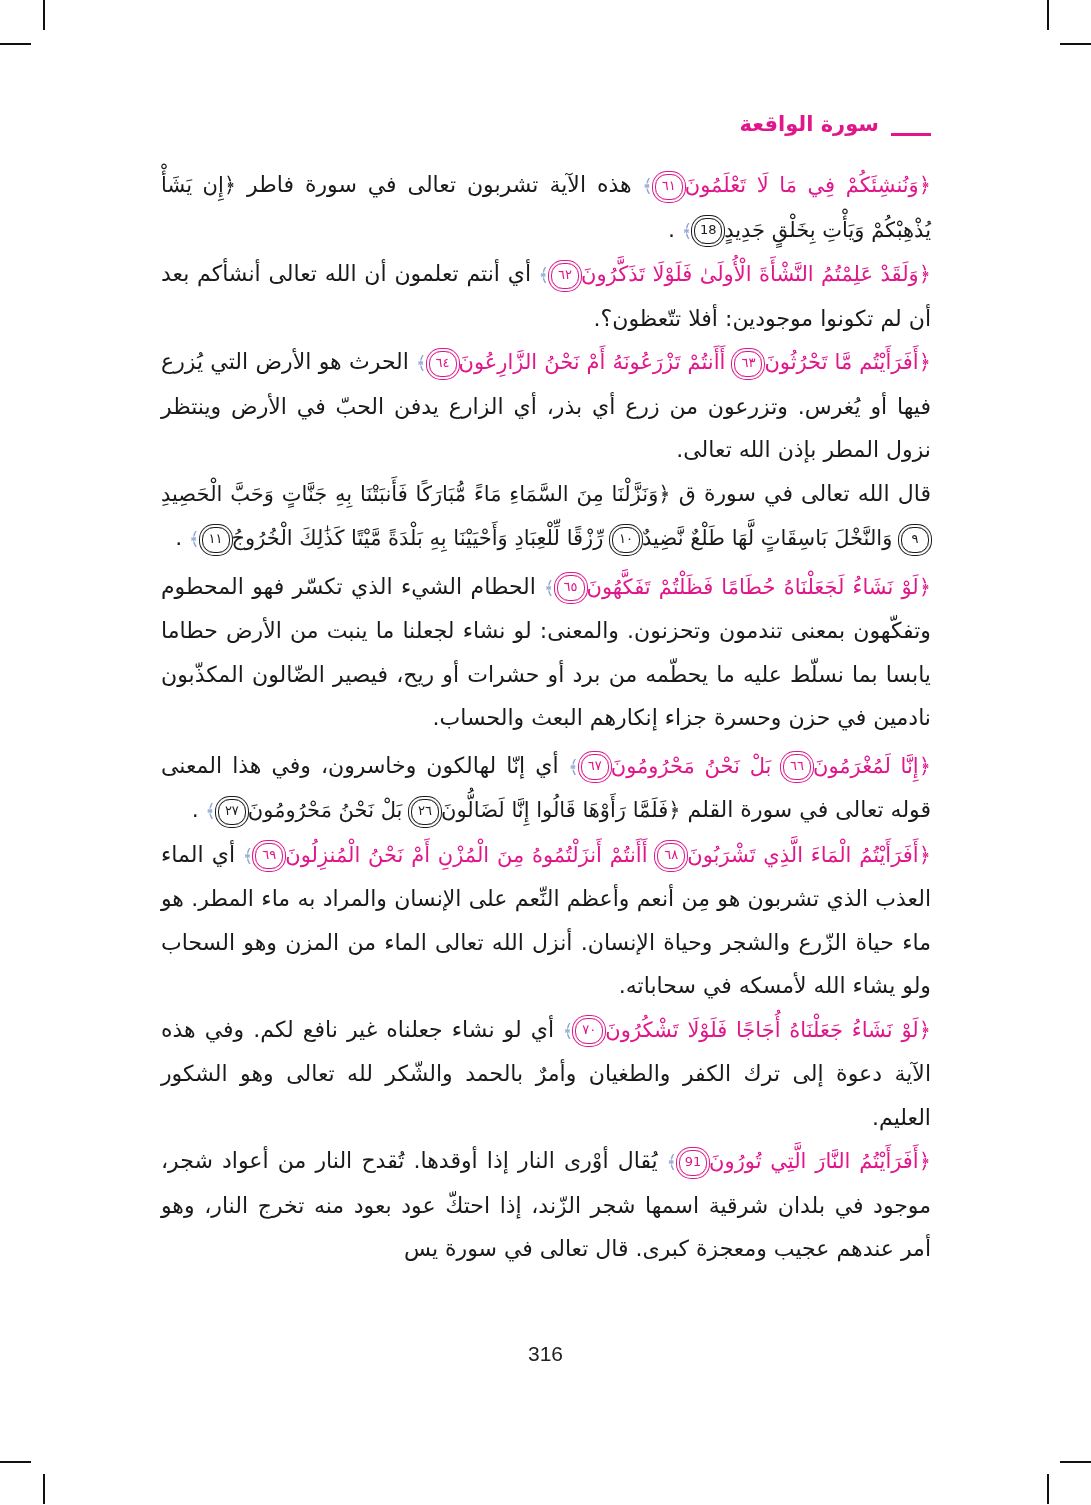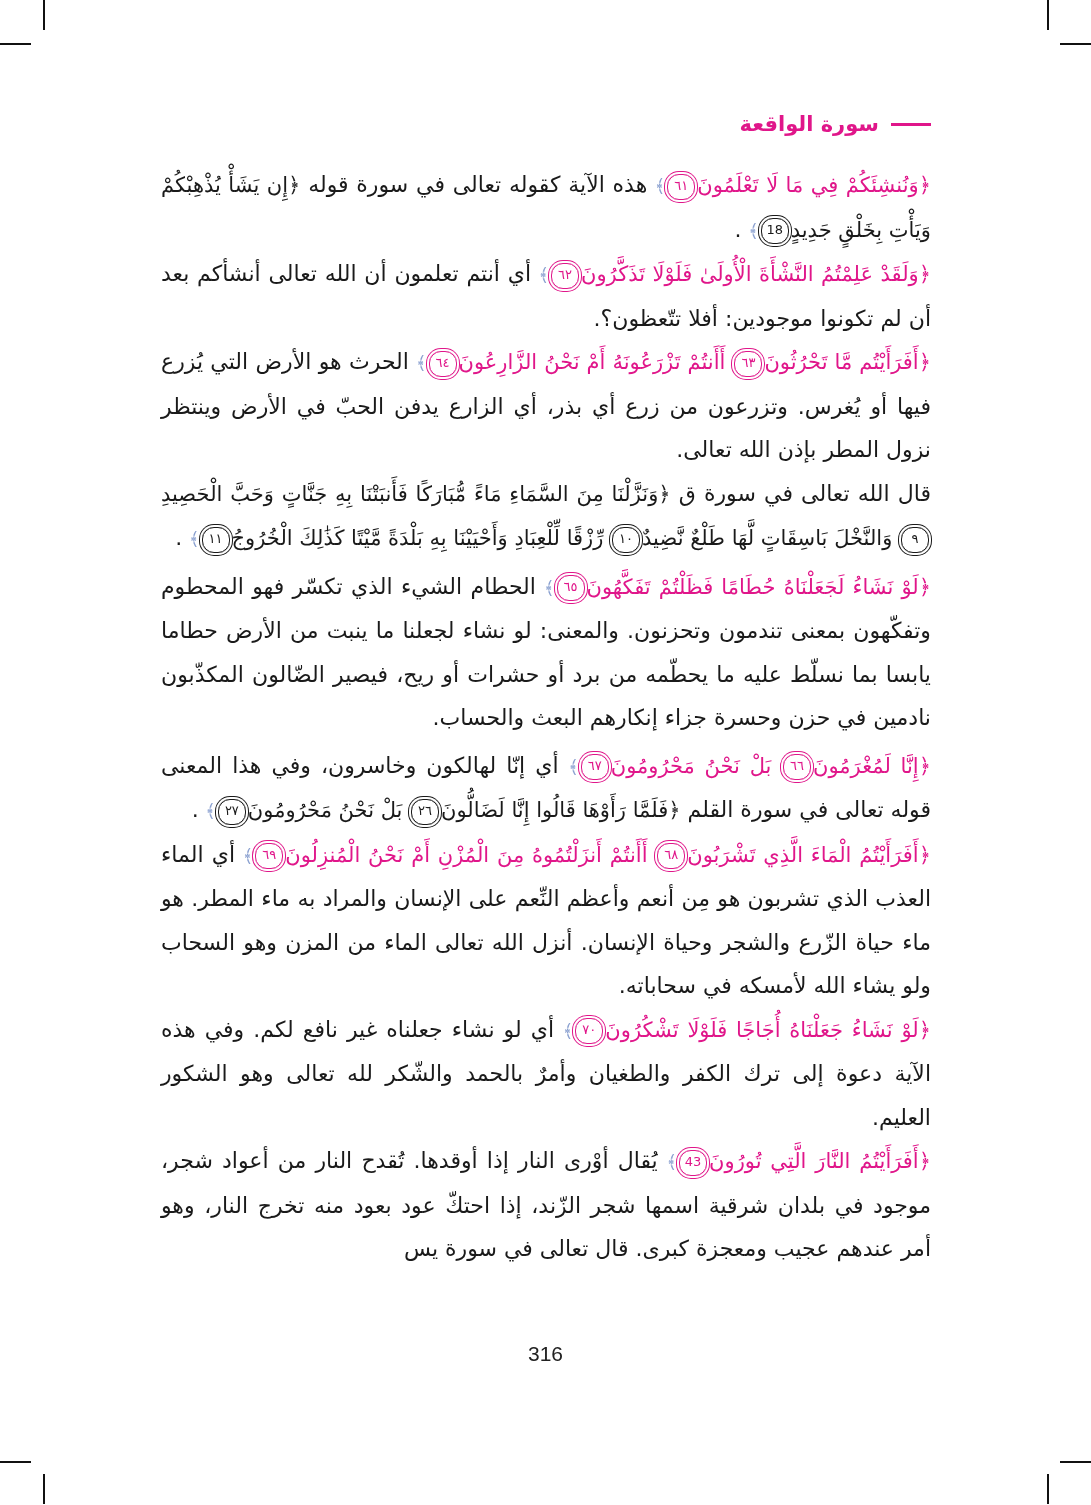--- a/index.html
+++ b/index.html
@@ -2,21 +2,21 @@
 <html><head>
 <meta charset="utf-8">
 <style>
   html, body { margin:0; padding:0; background:#ffffff; }
   body { width:1091px; height:1505px; position:relative; overflow:hidden;
          font-family:"DejaVu Sans", sans-serif; color:#1a1a1a; }
   .crop { position:absolute; background:#111; }
   .crop.v { width:1.5px; height:30px; }
   .crop.h { height:1.5px; width:31px; }
 
-  .header { position:absolute; top:112px; right:160px; display:flex; align-items:center; direction:rtl; gap:12px; }
+  .header { position:absolute; top:112px; right:160px; display:flex; align-items:flex-end; direction:rtl; gap:12px; }
   .header .rule { width:40px; height:3px; background:#e0168a; }
   .header .title { color:#e0168a; font-size:21px; font-weight:bold; font-family:"DejaVu Sans", sans-serif; }
 
   .content { position:absolute; top:163px; left:161px; width:770px; direction:rtl; text-align:justify;
              font-size:22px; line-height:43.5px; font-family:"DejaVu Sans", sans-serif; }
   .para { margin:0; }
   .para.gap { margin-top:4px; }
   .ayah { color:#e0168a; font-family:"DejaVu Serif", serif; font-size:21px; }
   .ayah.black { color:#1a1a1a; }
   .bracket { color:#8aa0d0; font-size:18px; }
@@ -37,24 +37,24 @@
 <div class="crop h" style="left:0;top:1461px;"></div>
 <div class="crop v" style="left:1047px;top:1474px;"></div>
 <div class="crop h" style="left:1060px;top:1461px;"></div>
 
 <div class="header">
   <span class="rule"></span>
   <span class="title">سورة الواقعة</span>
 </div>
 
 <div class="content" id="content">
-    <p class="para"><span class="ayah"><span>﴿وَنُنشِئَكُمْ فِي مَا لَا تَعْلَمُونَ</span><span class="num">٦١</span><span class="bracket">﴾</span> </span><span> هذه الآية كقوله تعالى في سورة قوله </span><span class="ayah black"><span>﴿إِن يَشَأْ يُذْهِبْكُمْ وَيَأْتِ بِخَلْقٍ جَدِيدٍ</span><span class="num">18</span><span class="bracket">﴾</span> </span><span>.</span></p>
+    <p class="para"><span class="ayah"><span>﴿وَنُنشِئَكُمْ فِي مَا لَا تَعْلَمُونَ</span><span class="num">٦١</span><span class="bracket">﴾</span> </span><span> هذه الآية تشربون تعالى في سورة فاطر </span><span class="ayah black"><span>﴿إِن يَشَأْ يُذْهِبْكُمْ وَيَأْتِ بِخَلْقٍ جَدِيدٍ</span><span class="num">18</span><span class="bracket">﴾</span> </span><span>.</span></p>
     <p class="para"><span class="ayah"><span>﴿وَلَقَدْ عَلِمْتُمُ النَّشْأَةَ الْأُولَىٰ فَلَوْلَا تَذَكَّرُونَ</span><span class="num">٦٢</span><span class="bracket">﴾</span> </span><span> أي أنتم تعلمون أن الله تعالى أنشأكم بعد أن لم تكونوا موجودين: أفلا تتّعظون؟.</span></p>
     <p class="para"><span class="ayah"><span>﴿أَفَرَأَيْتُم مَّا تَحْرُثُونَ</span><span class="num">٦٣</span> </span><span class="ayah"><span>أَأَنتُمْ تَزْرَعُونَهُ أَمْ نَحْنُ الزَّارِعُونَ</span><span class="num">٦٤</span><span class="bracket">﴾</span> </span><span> الحرث هو الأرض التي يُزرع فيها أو يُغرس. وتزرعون من زرع أي بذر، أي الزارع يدفن الحبّ في الأرض وينتظر نزول المطر بإذن الله تعالى.</span></p>
     <p class="para"><span>قال الله تعالى في سورة ق </span><span class="ayah black"><span>﴿وَنَزَّلْنَا مِنَ السَّمَاءِ مَاءً مُّبَارَكًا فَأَنبَتْنَا بِهِ جَنَّاتٍ وَحَبَّ الْحَصِيدِ</span><span class="num">٩</span> </span><span class="ayah black"><span>وَالنَّخْلَ بَاسِقَاتٍ لَّهَا طَلْعٌ نَّضِيدٌ</span><span class="num">١٠</span> </span><span class="ayah black"><span>رِّزْقًا لِّلْعِبَادِ وَأَحْيَيْنَا بِهِ بَلْدَةً مَّيْتًا كَذَٰلِكَ الْخُرُوجُ</span><span class="num">١١</span><span class="bracket">﴾</span> </span><span>.</span></p>
     <p class="para gap"><span class="ayah"><span>﴿لَوْ نَشَاءُ لَجَعَلْنَاهُ حُطَامًا فَظَلْتُمْ تَفَكَّهُونَ</span><span class="num">٦٥</span><span class="bracket">﴾</span> </span><span> الحطام الشيء الذي تكسّر فهو المحطوم وتفكّهون بمعنى تندمون وتحزنون. والمعنى: لو نشاء لجعلنا ما ينبت من الأرض حطاما يابسا بما نسلّط عليه ما يحطّمه من برد أو حشرات أو ريح، فيصير الضّالون المكذّبون نادمين في حزن وحسرة جزاء إنكارهم البعث والحساب.</span></p>
     <p class="para gap"><span class="ayah"><span>﴿إِنَّا لَمُغْرَمُونَ</span><span class="num">٦٦</span> </span><span class="ayah"><span>بَلْ نَحْنُ مَحْرُومُونَ</span><span class="num">٦٧</span><span class="bracket">﴾</span> </span><span> أي إنّا لهالكون وخاسرون، وفي هذا المعنى قوله تعالى في سورة القلم </span><span class="ayah black"><span>﴿فَلَمَّا رَأَوْهَا قَالُوا إِنَّا لَضَالُّونَ</span><span class="num">٢٦</span> </span><span class="ayah black"><span>بَلْ نَحْنُ مَحْرُومُونَ</span><span class="num">٢٧</span><span class="bracket">﴾</span> </span><span>.</span></p>
     <p class="para"><span class="ayah"><span>﴿أَفَرَأَيْتُمُ الْمَاءَ الَّذِي تَشْرَبُونَ</span><span class="num">٦٨</span> </span><span class="ayah"><span>أَأَنتُمْ أَنزَلْتُمُوهُ مِنَ الْمُزْنِ أَمْ نَحْنُ الْمُنزِلُونَ</span><span class="num">٦٩</span><span class="bracket">﴾</span> </span><span> أي الماء العذب الذي تشربون هو مِن أنعم وأعظم النِّعم على الإنسان والمراد به ماء المطر. هو ماء حياة الزّرع والشجر وحياة الإنسان. أنزل الله تعالى الماء من المزن وهو السحاب ولو يشاء الله لأمسكه في سحاباته.</span></p>
     <p class="para"><span class="ayah"><span>﴿لَوْ نَشَاءُ جَعَلْنَاهُ أُجَاجًا فَلَوْلَا تَشْكُرُونَ</span><span class="num">٧٠</span><span class="bracket">﴾</span> </span><span> أي لو نشاء جعلناه غير نافع لكم. وفي هذه الآية دعوة إلى ترك الكفر والطغيان وأمرٌ بالحمد والشّكر لله تعالى وهو الشكور العليم.</span></p>
-    <p class="para"><span class="ayah"><span>﴿أَفَرَأَيْتُمُ النَّارَ الَّتِي تُورُونَ</span><span class="num">43</span><span class="bracket">﴾</span> </span><span> يُقال أوْرى النار إذا أوقدها. تُقدح النار من أعواد شجر، موجود في بلدان شرقية اسمها شجر الزّند، إذا احتكّ عود بعود منه تخرج النار، وهو أمر عندهم عجيب ومعجزة كبرى. قال تعالى في سورة يس</span></p>
+    <p class="para"><span class="ayah"><span>﴿أَفَرَأَيْتُمُ النَّارَ الَّتِي تُورُونَ</span><span class="num">91</span><span class="bracket">﴾</span> </span><span> يُقال أوْرى النار إذا أوقدها. تُقدح النار من أعواد شجر، موجود في بلدان شرقية اسمها شجر الزّند، إذا احتكّ عود بعود منه تخرج النار، وهو أمر عندهم عجيب ومعجزة كبرى. قال تعالى في سورة يس</span></p>
   </div>
 
 <div class="page-number">316</div>
 
 </body></html>

